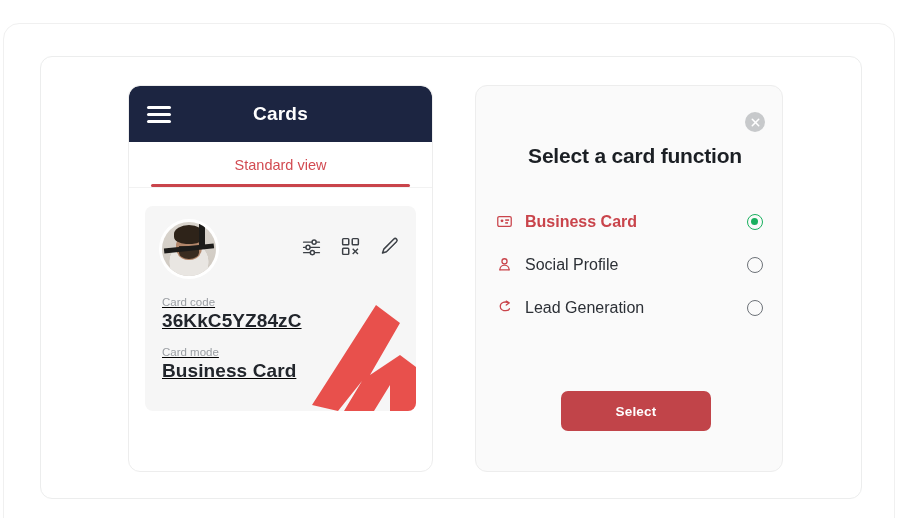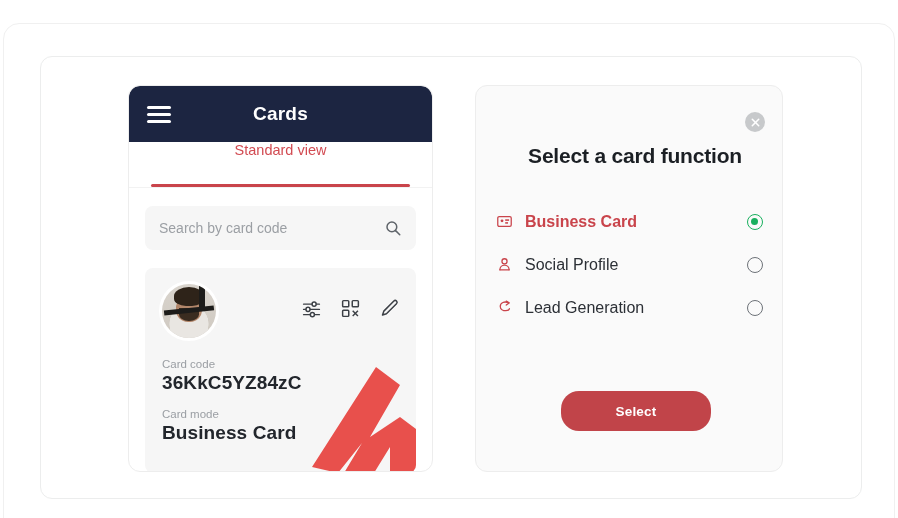--- a/index.html
+++ b/index.html
@@ -81,20 +81,21 @@
   
   #tabs-row {
     height: 46px;
     display: flex;
     background: #ffffff;
     border-bottom: 1px solid #f2f2f2;
   }
   .tab {
     flex: 1;
     display: flex;
+    align-items: center;
     justify-content: center;
     font-size: 14.5px;
     position: relative;
     cursor: pointer;
     color: #3b3f46;
   }
   .tab.active { color: #d24b52; }
   .tab.active::after {
     content: "";
     position: absolute;
@@ -192,21 +193,21 @@
     position: absolute;
     right: 16px; top: 30px;
     display: flex;
     align-items: center;
     gap: 18px;
   }
   .action-icon { width: 21px; height: 21px; cursor: pointer; }
 
   #card-fields {
     position: absolute;
-    left: 17px; top: 90px;
+    left: 17px; top: 90px; text-decoration: underline;
   }
   .field-label {
     font-size: 11.5px;
     color: #9a9ea3;
     margin-bottom: 2px;
   }
   .field-value {
     font-size: 19px;
     font-weight: bold;
     color: #22262c;
@@ -300,21 +301,21 @@
     background: #18b05e;
   }
 
   #select-button {
     position: absolute;
     left: 85px; top: 305px;
     width: 150px; height: 40px;
     background: #c14449;
     color: #ffffff;
     border: none;
-    border-radius: 18px;
+    border-radius: 7px;
     font-family: "Liberation Sans", sans-serif;
     font-size: 13.5px;
     font-weight: bold;
     cursor: pointer;
     letter-spacing: .2px;
   }
 </style>
 </head>
 <body>
 
@@ -331,27 +332,20 @@
         </div>
         <div id="phone-title">Cards</div>
       </div>
 
       <div id="tabs-row">
         <div class="tab active">
           <span>Standard view</span>
         </div>
       </div>
 
-      <div id="search-wrap">
-        <input id="search-input" type="text" placeholder="Search by card code" style="">
-        <svg id="search-icon" viewBox="0 0 24 24" fill="none" stroke="#5f646a" stroke-width="2" stroke-linecap="round">
-          <circle cx="10.5" cy="10.5" r="6.5"></circle>
-          <line x1="15.5" y1="15.5" x2="21" y2="21"></line>
-        </svg>
-      </div>
 
       <div id="card-tile">
 
         <div id="avatar">
           <div class="photo"></div>
           <div class="face"></div>
           <div class="hair"></div>
           <div class="beard"></div>
           <div class="post"></div>
           <div class="bar"></div>

